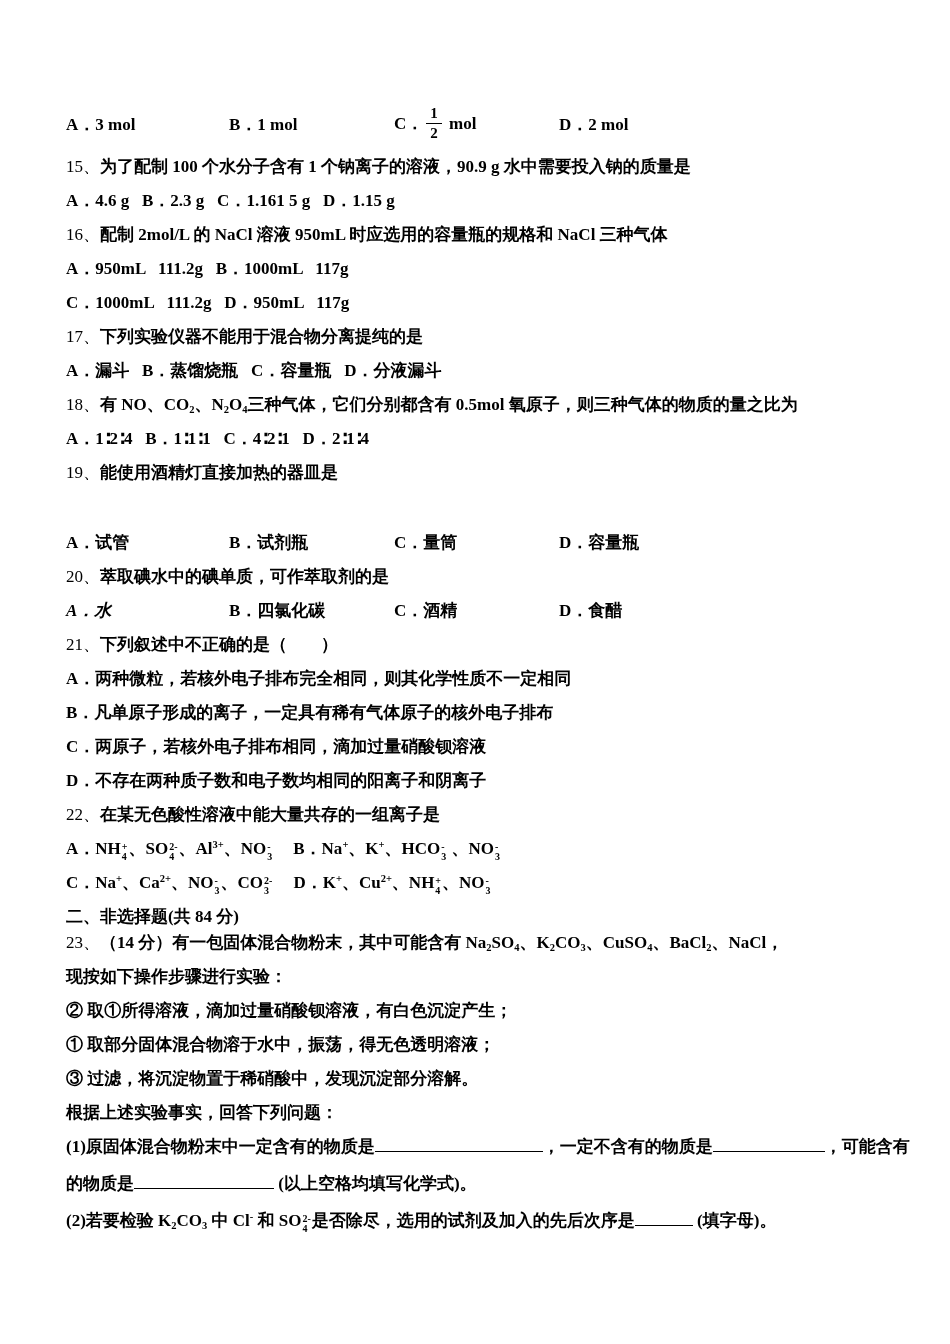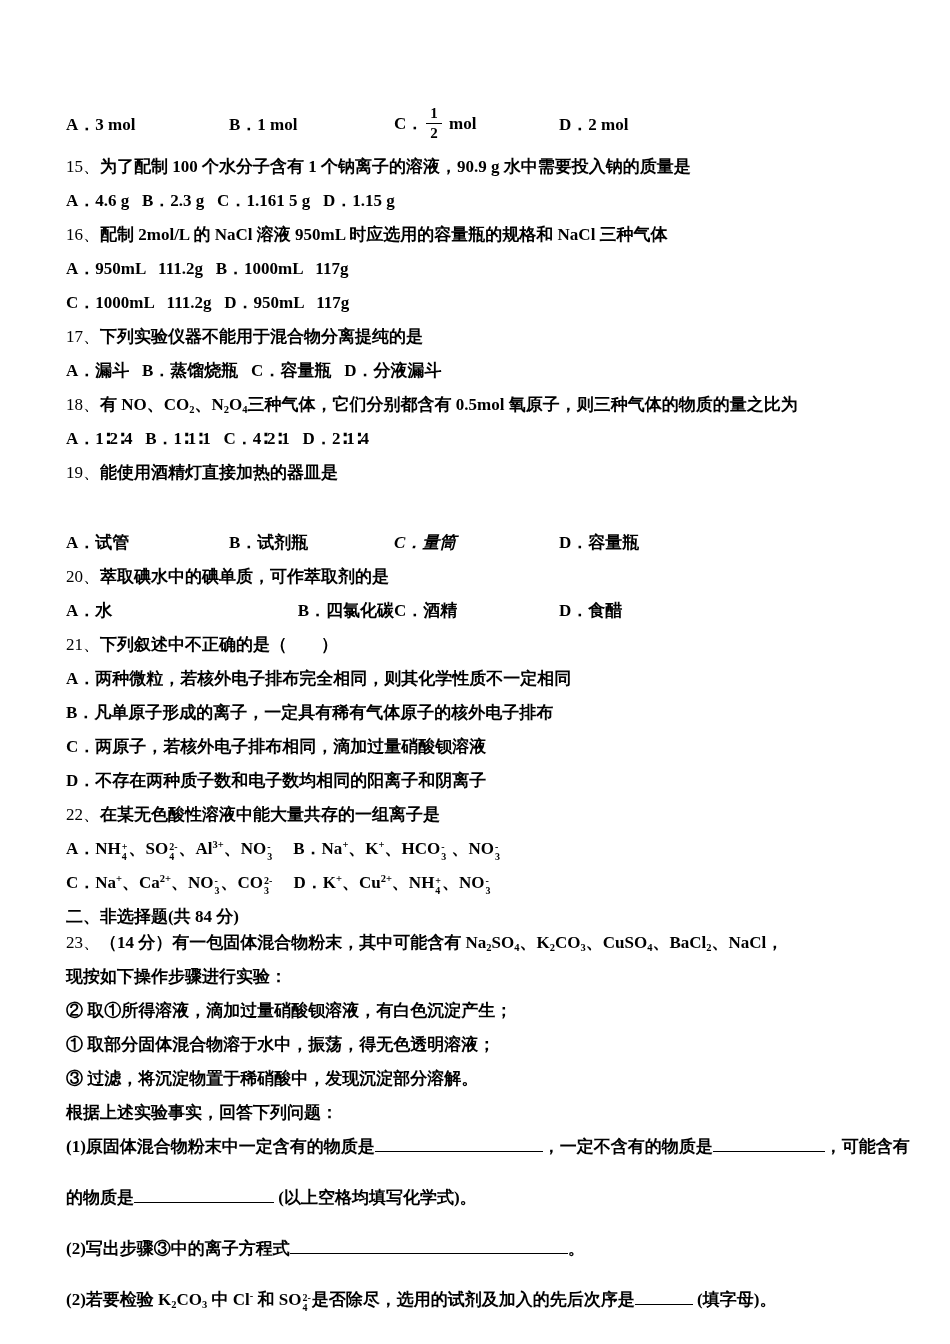--- a/index.html
+++ b/index.html
@@ -9,21 +9,21 @@
     position:relative;overflow:hidden;margin:0 auto;padding-left:20px;
   }
   .content{padding:100px 28px 0 46px;}
   .line{
     min-height:34px;line-height:34px;font-size:17px;font-weight:bold;
     white-space:pre;
   }
   .cols{display:flex;align-items:baseline;}
   .tall{display:flex;align-items:center;height:50px;}
   .tight{margin-top:-8px;}
-  .loose{margin-top:17px;}
+  .loose{margin-top:3px;}
   .col{display:inline-block;flex:none;}
   .b{font-weight:bold;}
   .reg{font-weight:normal;}
   sub{font-size:10.5px;vertical-align:-3px;line-height:0;}
   sup{font-size:10.5px;vertical-align:6px;line-height:0;}
   .ss{display:inline-block;vertical-align:-6px;line-height:0;text-align:left;margin:0 1px;}
   .ss-top{display:block;font-size:10px;line-height:10px;height:10px;}
   .ss-bot{display:block;font-size:10px;line-height:10px;height:10px;}
   .frac{display:inline-block;vertical-align:middle;text-align:center;line-height:1;margin:0 3px 4px 3px;}
   .fn{display:block;border-bottom:1.5px solid #000;padding:0 4px 2px;font-size:15px;line-height:15px;}
@@ -40,36 +40,35 @@
       <div class="line"><span class="reg">15、</span><span class="b">为了配制 100 个水分子含有 1 个钠离子的溶液，90.9 g 水中需要投入钠的质量是</span></div>
       <div class="line"><span class="b">A．4.6 g   B．2.3 g   C．1.161 5 g   D．1.15 g</span></div>
       <div class="line"><span class="reg">16、</span><span class="b">配制 2mol/L 的 NaCl 溶液 950mL 时应选用的容量瓶的规格和 NaCl 三种气体</span></div>
       <div class="line"><span class="b">A．950mL   111.2g   B．1000mL   117g</span></div>
       <div class="line"><span class="b">C．1000mL   111.2g   D．950mL   117g</span></div>
       <div class="line"><span class="reg">17、</span><span class="b">下列实验仪器不能用于混合物分离提纯的是</span></div>
       <div class="line"><span class="b">A．漏斗   B．蒸馏烧瓶   C．容量瓶   D．分液漏斗</span></div>
       <div class="line"><span class="reg">18、</span><span class="b">有 NO、CO</span><sub>2</sub><span class="b">、N</span><sub>2</sub><span class="b">O</span><sub>4</sub><span class="b">三种气体，它们分别都含有 0.5mol 氧原子，则三种气体的物质的量之比为</span></div>
       <div class="line"><span class="b">A．1∶2∶4   B．1∶1∶1   C．4∶2∶1   D．2∶1∶4</span></div>
       <div class="line"><span class="reg">19、</span><span class="b">能使用酒精灯直接加热的器皿是</span></div>
-      <div class="line cols"><span class="col" style="width: 163px; margin-top: 24px;"><span class="b">A．试管</span></span><span class="col" style="width: 165px; margin-top: 36px;"><span class="b">B．试剂瓶</span></span><span class="col" style="width: 165px; font-style: italic;"><span class="b">C．量筒</span></span><span class="col"><span class="b">D．容量瓶</span></span></div>
+      <div class="line cols"><span class="col" style="width: 163px; margin-top: 24px;"><span class="b">A．试管</span></span><span class="col" style="width: 165px; margin-top: 36px;"><span class="b">B．试剂瓶</span></span><span class="col" style="width: 165px;"><span class="b">C．量筒</span></span><span class="col"><span class="b">D．容量瓶</span></span></div>
       <div class="line"><span class="reg">20、</span><span class="b">萃取碘水中的碘单质，可作萃取剂的是</span></div>
-      <div class="line cols"><span class="col" style="width: 163px;"><span class="b">A．水</span></span><span class="col" style="width: 165px; text-align: right;"><span class="b">B．四氯化碳</span></span><span class="col" style="width: 165px;"><span class="b">C．酒精</span></span><span class="col"><span class="b">D．食醋</span></span></div>
+      <div class="line cols"><span class="col" style="width: 163px; font-style: italic;"><span class="b">A．水</span></span><span class="col" style="width: 165px;"><span class="b">B．四氯化碳</span></span><span class="col" style="width: 165px;"><span class="b">C．酒精</span></span><span class="col"><span class="b">D．食醋</span></span></div>
       <div class="line"><span class="reg">21、</span><span class="b">下列叙述中不正确的是（　　）</span></div>
       <div class="line"><span class="b">A．两种微粒，若核外电子排布完全相同，则其化学性质不一定相同</span></div>
       <div class="line"><span class="b">B．凡单原子形成的离子，一定具有稀有气体原子的核外电子排布</span></div>
       <div class="line"><span class="b">C．两原子，若核外电子排布相同，滴加过量硝酸钡溶液</span></div>
       <div class="line"><span class="b">D．不存在两种质子数和电子数均相同的阳离子和阴离子</span></div>
       <div class="line"><span class="reg">22、</span><span class="b">在某无色酸性溶液中能大量共存的一组离子是</span></div>
       <div class="line"><span class="b">A．NH</span><span class="ss"><span class="ss-top">+</span><span class="ss-bot">4</span></span><span class="b">、SO</span><span class="ss"><span class="ss-top">2-</span><span class="ss-bot">4</span></span><span class="b">、Al</span><sup>3+</sup><span class="b">、NO</span><span class="ss"><span class="ss-top">-</span><span class="ss-bot">3</span></span><span class="gap" style="width: 20px;"></span><span class="b">B．Na</span><sup>+</sup><span class="b">、K</span><sup>+</sup><span class="b">、HCO</span><span class="ss"><span class="ss-top">-</span><span class="ss-bot">3</span></span><span class="b"> 、NO</span><span class="ss"><span class="ss-top">-</span><span class="ss-bot">3</span></span></div>
       <div class="line"><span class="b">C．Na</span><sup>+</sup><span class="b">、Ca</span><sup>2+</sup><span class="b">、NO</span><span class="ss"><span class="ss-top">-</span><span class="ss-bot">3</span></span><span class="b">、CO</span><span class="ss"><span class="ss-top">2-</span><span class="ss-bot">3</span></span><span class="gap" style="width: 20px;"></span><span class="b">D．K</span><sup>+</sup><span class="b">、Cu</span><sup>2+</sup><span class="b">、NH</span><span class="ss"><span class="ss-top">+</span><span class="ss-bot">4</span></span><span class="b">、NO</span><span class="ss"><span class="ss-top">-</span><span class="ss-bot">3</span></span></div>
       <div class="line"><span class="b">二、非选择题(共 84 分)</span></div>
       <div class="line tight"><span class="reg">23、</span><span class="b">（14 分）有一包固体混合物粉末，其中可能含有 Na</span><sub>2</sub><span class="b">SO</span><sub>4</sub><span class="b">、K</span><sub>2</sub><span class="b">CO</span><sub>3</sub><span class="b">、CuSO</span><sub>4</sub><span class="b">、BaCl</span><sub>2</sub><span class="b">、NaCl，</span></div>
       <div class="line"><span class="b">现按如下操作步骤进行实验：</span></div>
       <div class="line"><span class="b">② 取①所得溶液，滴加过量硝酸钡溶液，有白色沉淀产生；</span></div>
       <div class="line"><span class="b">① 取部分固体混合物溶于水中，振荡，得无色透明溶液；</span></div>
       <div class="line"><span class="b">③ 过滤，将沉淀物置于稀硝酸中，发现沉淀部分溶解。</span></div>
       <div class="line"><span class="b">根据上述实验事实，回答下列问题：</span></div>
       <div class="line"><span class="b">(1)原固体混合物粉末中一定含有的物质是</span><span class="blank" style="width: 168px;"></span><span class="b">，一定不含有的物质是</span><span class="blank" style="width: 112px;"></span><span class="b">，可能含有</span></div>
       <div class="line loose"><span class="b">的物质是</span><span class="blank" style="width: 140px;"></span><span class="b"> (以上空格均填写化学式)。</span></div>
-      <div class="line loose"><span class="b">(2)写出步骤③中的离子方程式</span><span class="blank" style="width: 278px;"></span><span class="b">。</span></div>
       <div class="line loose"><span class="b">(2)若要检验 K</span><sub>2</sub><span class="b">CO</span><sub>3</sub><span class="b"> 中 Cl</span><sup>-</sup><span class="b"> 和 SO</span><span class="ss"><span class="ss-top">2-</span><span class="ss-bot">4</span></span><span class="b">是否除尽，选用的试剂及加入的先后次序是</span><span class="blank" style="width: 58px;"></span><span class="b"> (填字母)。</span></div>
     </div>
 </div>
 
 </body></html>

